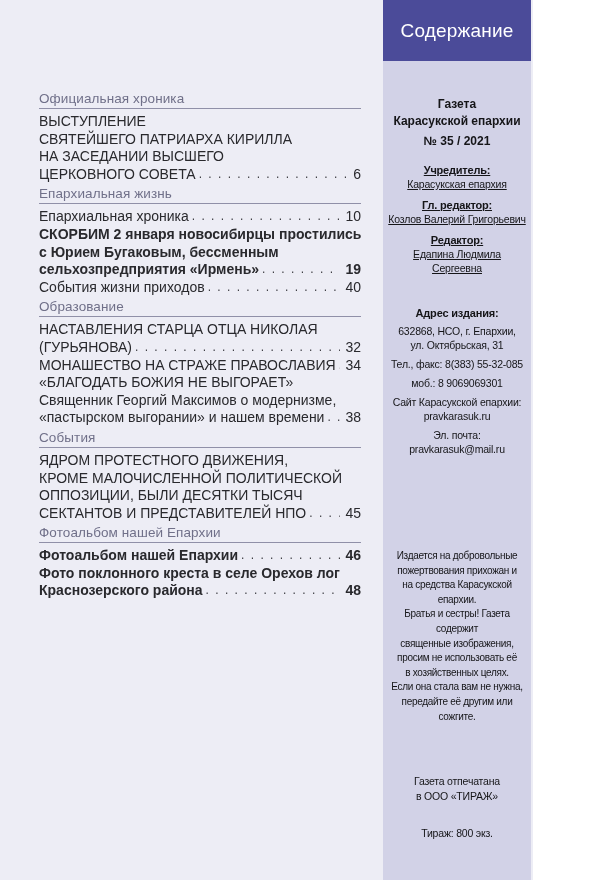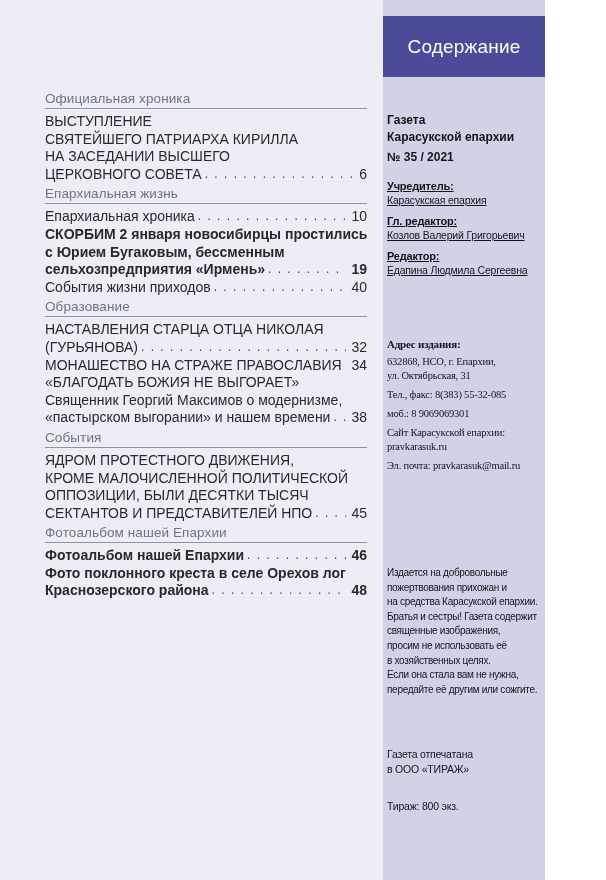--- a/index.html
+++ b/index.html
@@ -2,54 +2,54 @@
 <html lang="ru" style="--band_bg: #4b4b99; --band_text: #ffffff; --page_bg: #ededf5; --sidebar_bg: #d2d2e7; --heading_text: #707089; --heading_rule: #9090a8; --entry_text: #29292d; --sidebar_text: #151518;"><head>
 <meta charset="utf-8">
 <style>
   html,body{margin:0;padding:0;background:#fff;}
   body{font-family:"Liberation Sans", sans-serif;}
   .canvas{position:relative;width:606px;height:880px;background:#fff;overflow:hidden;}
   .page-bg{position:absolute;left:0;top:0;width:533px;height:880px;background:var(--page_bg,#ededf5);}
   .right-strip{position:absolute;left:533px;top:0;width:73px;height:880px;background:#fff;}
 
   
-  .main{position:absolute;left:45px;top:88px;width:322px;color:var(--entry_text,#29292d);}
+  .main{position:absolute;left:39px;top:88px;width:322px;color:var(--entry_text,#29292d);}
   .toc-heading{
     font-size:13.5px;line-height:15px;color:var(--heading_text,#707089);
     border-bottom:1px solid var(--heading_rule,#9090a8);
     padding-bottom:2px;margin:3px 0 4px 0;letter-spacing:.1px;
   }
   .toc-entry{font-size:14px;line-height:17.6px;}
   .toc-entry.bold{font-weight:bold;}
   .toc-line{white-space:nowrap;}
   .toc-line.last{display:flex;align-items:center;}
   .toc-line.last .dots{
     flex:1;overflow:hidden;white-space:nowrap;margin:0 3px;
     font-size:12px;letter-spacing:1.5px;color:#3c3c42;font-weight:normal;
   }
   .toc-line.last .pg{margin-left:2px;}
 
   
   .sidebar{
-    position:absolute;left:383px;top:0;width:162px;height:880px;
-    background:var(--sidebar_bg,#d2d2e7);text-align:left;
+    position:absolute;left:383px;top:0;width:148px;height:880px;
+    background:var(--sidebar_bg,#d2d2e7);text-align:center;
     color:var(--sidebar_text,#151518);font-size:10.5px;line-height:14px;letter-spacing:-.2px;
-    box-sizing:border-box;padding:16px 4px;
+    box-sizing:border-box;padding:0 4px;
   }
   .band{
     height:61px;margin:0 -4px;background:var(--band_bg,#4b4b99);
     display:flex;align-items:center;justify-content:center;
     color:var(--band_text,#fff);font-size:19px;letter-spacing:.2px;
   }
   .masthead{margin-top:35px;font-weight:bold;font-size:12px;line-height:17px;letter-spacing:0;}
   .mast-issue{margin-top:3px;}
   .credits{margin-top:13px;}
   .credit{margin-top:7px;text-decoration:underline;}
   .credit .lbl{font-weight:bold;font-size:11px;}
-  .addr{margin-top:60px;font-family:Liberation Serif, serif;}
+  .addr{margin-top:31px;}
   .addr .lbl{font-weight:bold;font-size:11px;margin-bottom:4px;}
   .addr .gap{margin-top:5px;}
   .notice{margin-top:93px;font-size:10px;line-height:14.6px;letter-spacing:-.3px;}
   .printed{margin-top:50px;line-height:15px;}
   .circulation{margin-top:22px;}
 </style>
 </head>
 <body>
 
 <div class="canvas">

